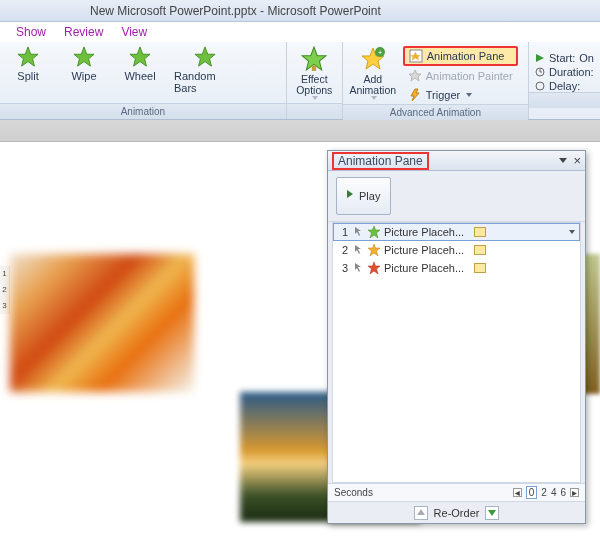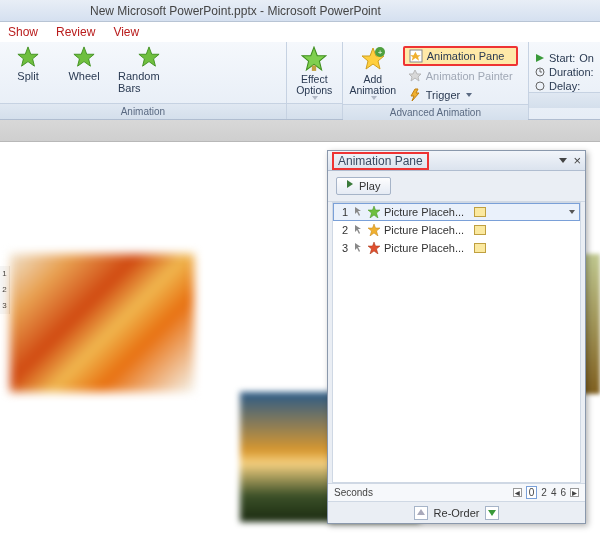--- a/index.html
+++ b/index.html
@@ -2,21 +2,21 @@
 <html><head>
 <meta charset="utf-8">
 <style>
   * { box-sizing: border-box; margin: 0; padding: 0; }
   body { font-family: "Segoe UI", Tahoma, sans-serif; font-size: 11px; background: #fff; width: 600px; height: 537px; overflow: hidden; position: relative; color: #333; }
 
   
   .title-bar { height: 22px; background: linear-gradient(#e8eef6, #d5e0f0); border-bottom: 1px solid #b8c4d4; display: flex; align-items: center; padding-left: 90px; font-size: 12px; color: #444; }
 
   
-  .tabs { height: 20px; display: flex; gap: 18px; padding-left: 8px; align-items: center; font-size: 12px; color: #b91c1c; background: #fff; }
+  .tabs { height: 20px; display: flex; gap: 18px; padding-left: 16px; align-items: center; font-size: 12px; color: #a21caf; background: #fff; }
 
   
   .ribbon { height: 78px; background: linear-gradient(#f5f8fc, #e6edf6); border-bottom: 1px solid #b0bdd0; display: flex; }
   .ribbon-group { display: flex; flex-direction: column; border-right: 1px solid #c6d2e2; }
   .ribbon-row { display: flex; align-items: flex-start; padding: 4px 6px 0 6px; gap: 12px; flex: 1; }
   .ribbon-label { height: 16px; text-align: center; font-size: 10px; color: #5a6a82; background: linear-gradient(#e0e8f2, #d4dfec); border-top: 1px solid #c6d2e2; line-height: 16px; }
 
   .gallery-item { display: flex; flex-direction: column; align-items: center; width: 44px; cursor: pointer; }
   .gallery-item .star { width: 22px; height: 22px; margin-bottom: 2px; }
   .gallery-item span { font-size: 11px; color: #2a3a52; }
@@ -50,21 +50,21 @@
 
   
   .anim-pane { position: absolute; left: 327px; top: 150px; width: 259px; height: 374px; background: #eaeef4; border: 1px solid #8a98ac; box-shadow: 2px 2px 6px rgba(0,0,0,.3); display: flex; flex-direction: column; }
   .ap-title { height: 20px; background: linear-gradient(#f2f5fa, #dbe3ee); display: flex; align-items: center; padding: 0 4px; border-bottom: 1px solid #b0bdd0; }
   .ap-title-text { border: 2px solid #e33; padding: 0 4px; font-size: 12px; color: #3a4a62; }
   .ap-title-ctrl { margin-left: auto; display: flex; gap: 6px; align-items: center; }
   .ap-caret { width: 0; height: 0; border-left: 4px solid transparent; border-right: 4px solid transparent; border-top: 5px solid #444; cursor: pointer; }
   .ap-close { font-family: Arial; font-size: 13px; color: #444; cursor: pointer; }
 
   .ap-play-row { padding: 6px 8px; border-bottom: 1px solid #cfd8e4; }
-  .ap-play { display: inline-flex; gap: 6px; padding: 2px 10px; border: 1px solid #a6b4c8; background: linear-gradient(#fdfdfe, #e5ebf4); border-radius: 2px; cursor: pointer; font-size: 11px; }
+  .ap-play { display: inline-flex; gap: 6px; padding: 12px 10px; border: 1px solid #a6b4c8; background: linear-gradient(#fdfdfe, #e5ebf4); border-radius: 2px; cursor: pointer; font-size: 11px; }
   .play-tri { width: 0; height: 0; border-top: 4px solid transparent; border-bottom: 4px solid transparent; border-left: 6px solid #3a7a3a; }
 
   .ap-list { flex: 1; background: #fff; margin: 0 4px; border: 1px solid #cfd8e4; overflow: hidden; }
   .ap-item { display: flex; align-items: center; height: 18px; padding: 0 4px; gap: 4px; font-size: 11px; color: #333; border: 1px solid transparent; }
   .ap-item.sel { border: 1px solid #7aa0d8; background: #eaf1fb; }
   .ap-item .num { width: 10px; text-align: right; }
   .ap-item .mouse { width: 12px; height: 12px; }
   .ap-item .star-ico { width: 12px; height: 12px; }
   .ap-item .nm { flex: 0 0 86px; white-space: nowrap; overflow: hidden; text-overflow: ellipsis; }
   .ap-item .bar { width: 12px; height: 10px; background: #fbe9a0; border: 1px solid #c0a040; }
@@ -94,20 +94,26 @@
 
 <div class="ribbon">
 
   <div class="ribbon-group" style="width:308px">
     <div class="ribbon-row">
       <div class="gallery-item">
         <div class="star green-star"><svg viewBox="0 0 24 24">
               <polygon points="12,1 15,9 23,9 17,14 19,22 12,17 5,22 7,14 1,9 9,9" fill="#6fbf3f" stroke="#3f8f1f"></polygon>
             </svg></div>
         <span>Split</span>
+      </div>
+      <div class="gallery-item">
+        <div class="star green-star"><svg viewBox="0 0 24 24">
+              <polygon points="12,1 15,9 23,9 17,14 19,22 12,17 5,22 7,14 1,9 9,9" fill="#6fbf3f" stroke="#3f8f1f"></polygon>
+            </svg></div>
+        <span>Wipe</span>
       </div>
       <div class="gallery-item">
         <div class="star green-star"><svg viewBox="0 0 24 24">
               <polygon points="12,1 15,9 23,9 17,14 19,22 12,17 5,22 7,14 1,9 9,9" fill="#6fbf3f" stroke="#3f8f1f"></polygon>
             </svg></div>
         <span>Wheel</span>
       </div>
       <div class="gallery-item" style="width:62px">
         <div class="star green-star"><svg viewBox="0 0 24 24">
               <polygon points="12,1 15,9 23,9 17,14 19,22 12,17 5,22 7,14 1,9 9,9" fill="#6fbf3f" stroke="#3f8f1f"></polygon>

